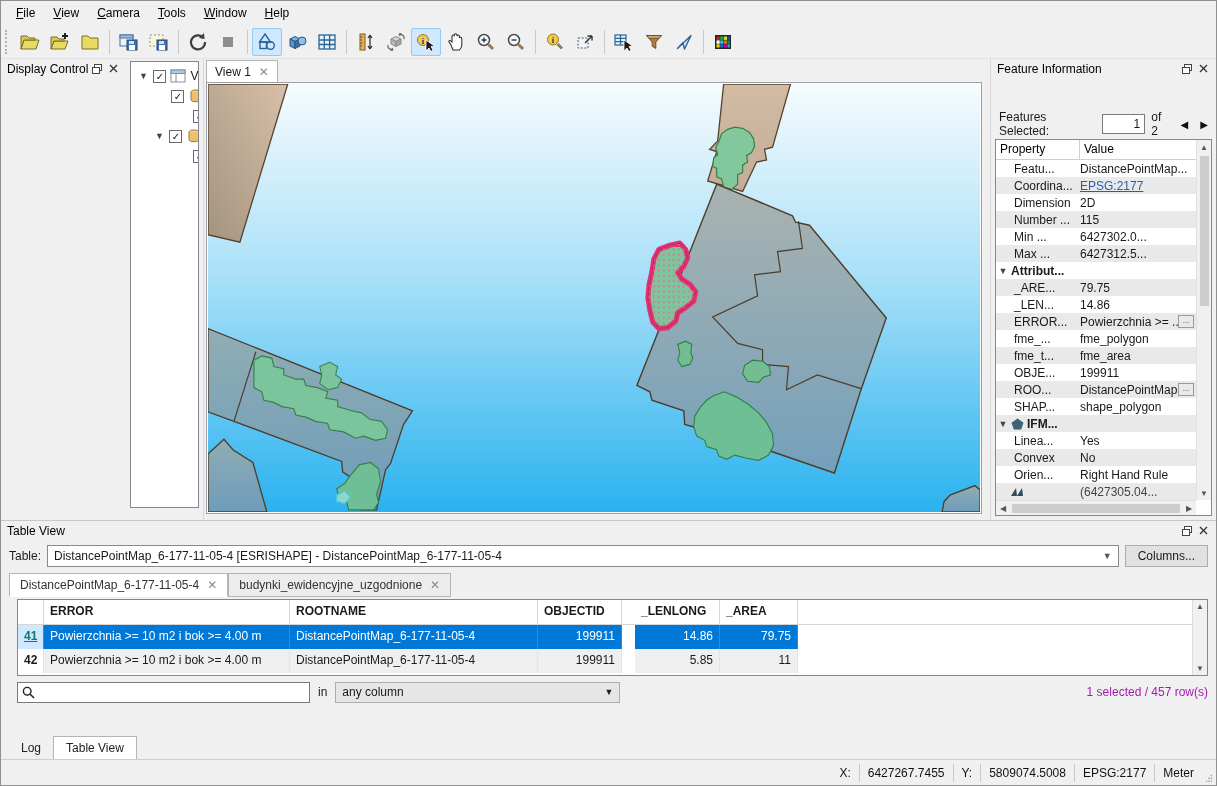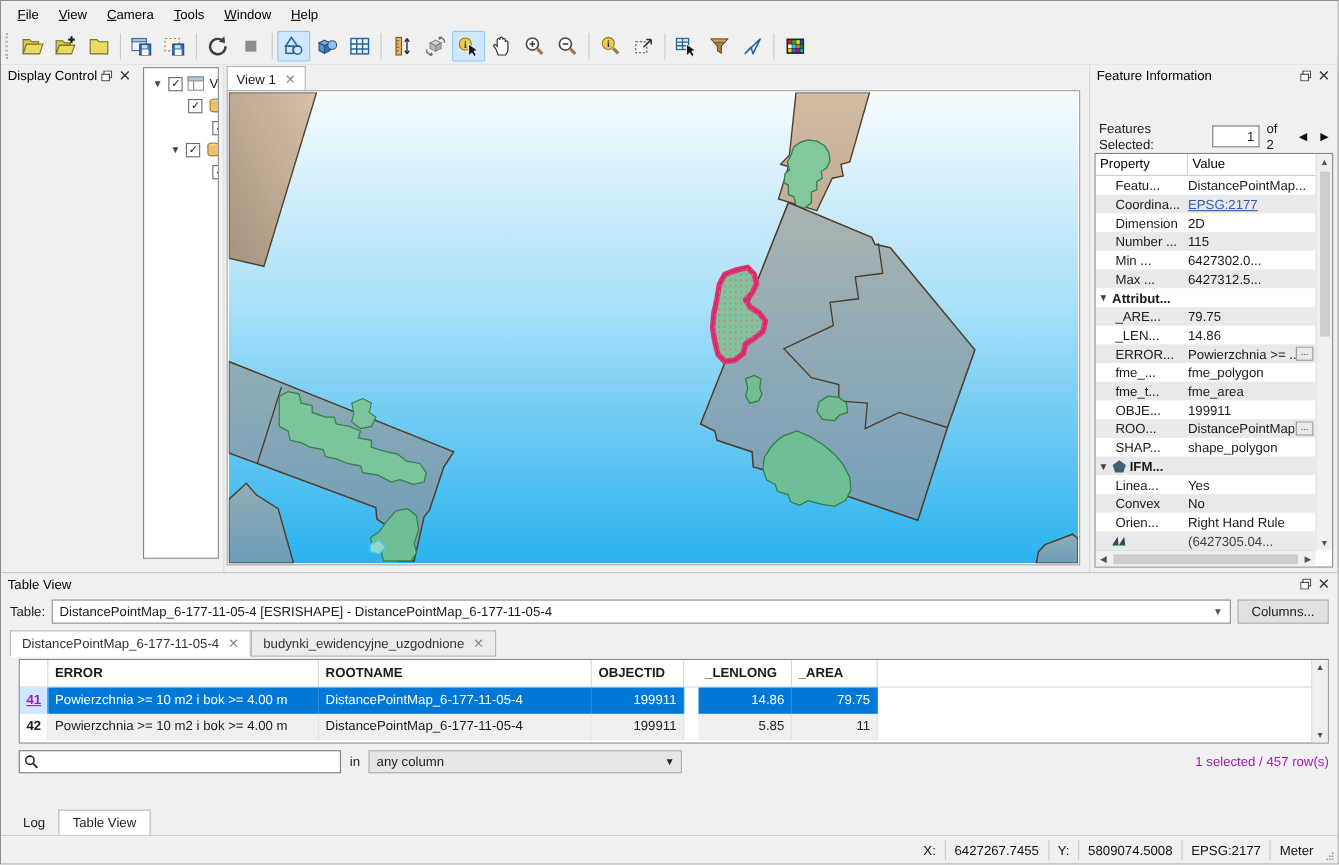--- a/index.html
+++ b/index.html
@@ -79,21 +79,21 @@
   .btn { height:22px; background:#e1e1e1; border:1px solid #adadad; padding:0 12px; display:flex; align-items:center; }
   .tv-tabs { height:25px; display:flex; align-items:flex-end; padding-left:8px; flex:0 0 auto; }
   .tv-tab { height:24px; display:flex; align-items:center; gap:8px; padding:0 10px; border:1px solid #b5b5b5; background:#ececec; color:#333; }
   .tv-tab.active { background:#fff; border-bottom-color:#fff; }
   .grid-wrap { margin:2px 8px 0 16px; background:#fff; border:1px solid #828790; height:77px; flex:0 0 auto; position:relative; overflow:hidden; }
   .grid-head { display:flex; height:25px; border-bottom:1px solid #d6d6d6; font-weight:bold; }
   .grid-head > div { padding:4px 6px; border-right:1px solid #d6d6d6; overflow:hidden;}
   .grid-row { display:flex; height:24px; align-items:stretch; }
   .grid-row > div { padding:4px 6px; border-right:1px solid #e3e3e3; overflow:hidden; white-space:nowrap; }
   .grid-row.selected > div { background:#0078d7; color:#fff; border-right-color:#2e8cdf; }
-  .grid-row.selected > .c-num { background:#cde8ff; color:#a21caf; font-weight:bold;text-decoration:underline; }
+  .grid-row.selected > .c-num { background:#cde8ff; color:#0f766e; font-weight:bold;text-decoration:underline; }
   .grid-row.alt > div { background:#efefef; }
   .grid-row.alt > .c-num { background:#fff; font-weight:bold; }
   .grid-row > .c-num { font-weight:bold; }
   .c-num { width:26px; flex:0 0 auto; text-align:left; }
   .c-error { width:246px; flex:0 0 auto; }
   .c-root { width:248px; flex:0 0 auto; }
   .c-objectid { width:84px; flex:0 0 auto; text-align:right; }
   .c-lenlong { width:85px; flex:0 0 auto; text-align:right;margin-left:13px; }
   .c-area { width:78px; flex:0 0 auto; text-align:right; }
   .grid-vscroll { position:absolute; right:0; top:0; bottom:0; width:15px; background:#f0f0f0; border-left:1px solid #dcdcdc; display:flex; flex-direction:column; align-items:center; justify-content:space-between; padding:2px 0; }

